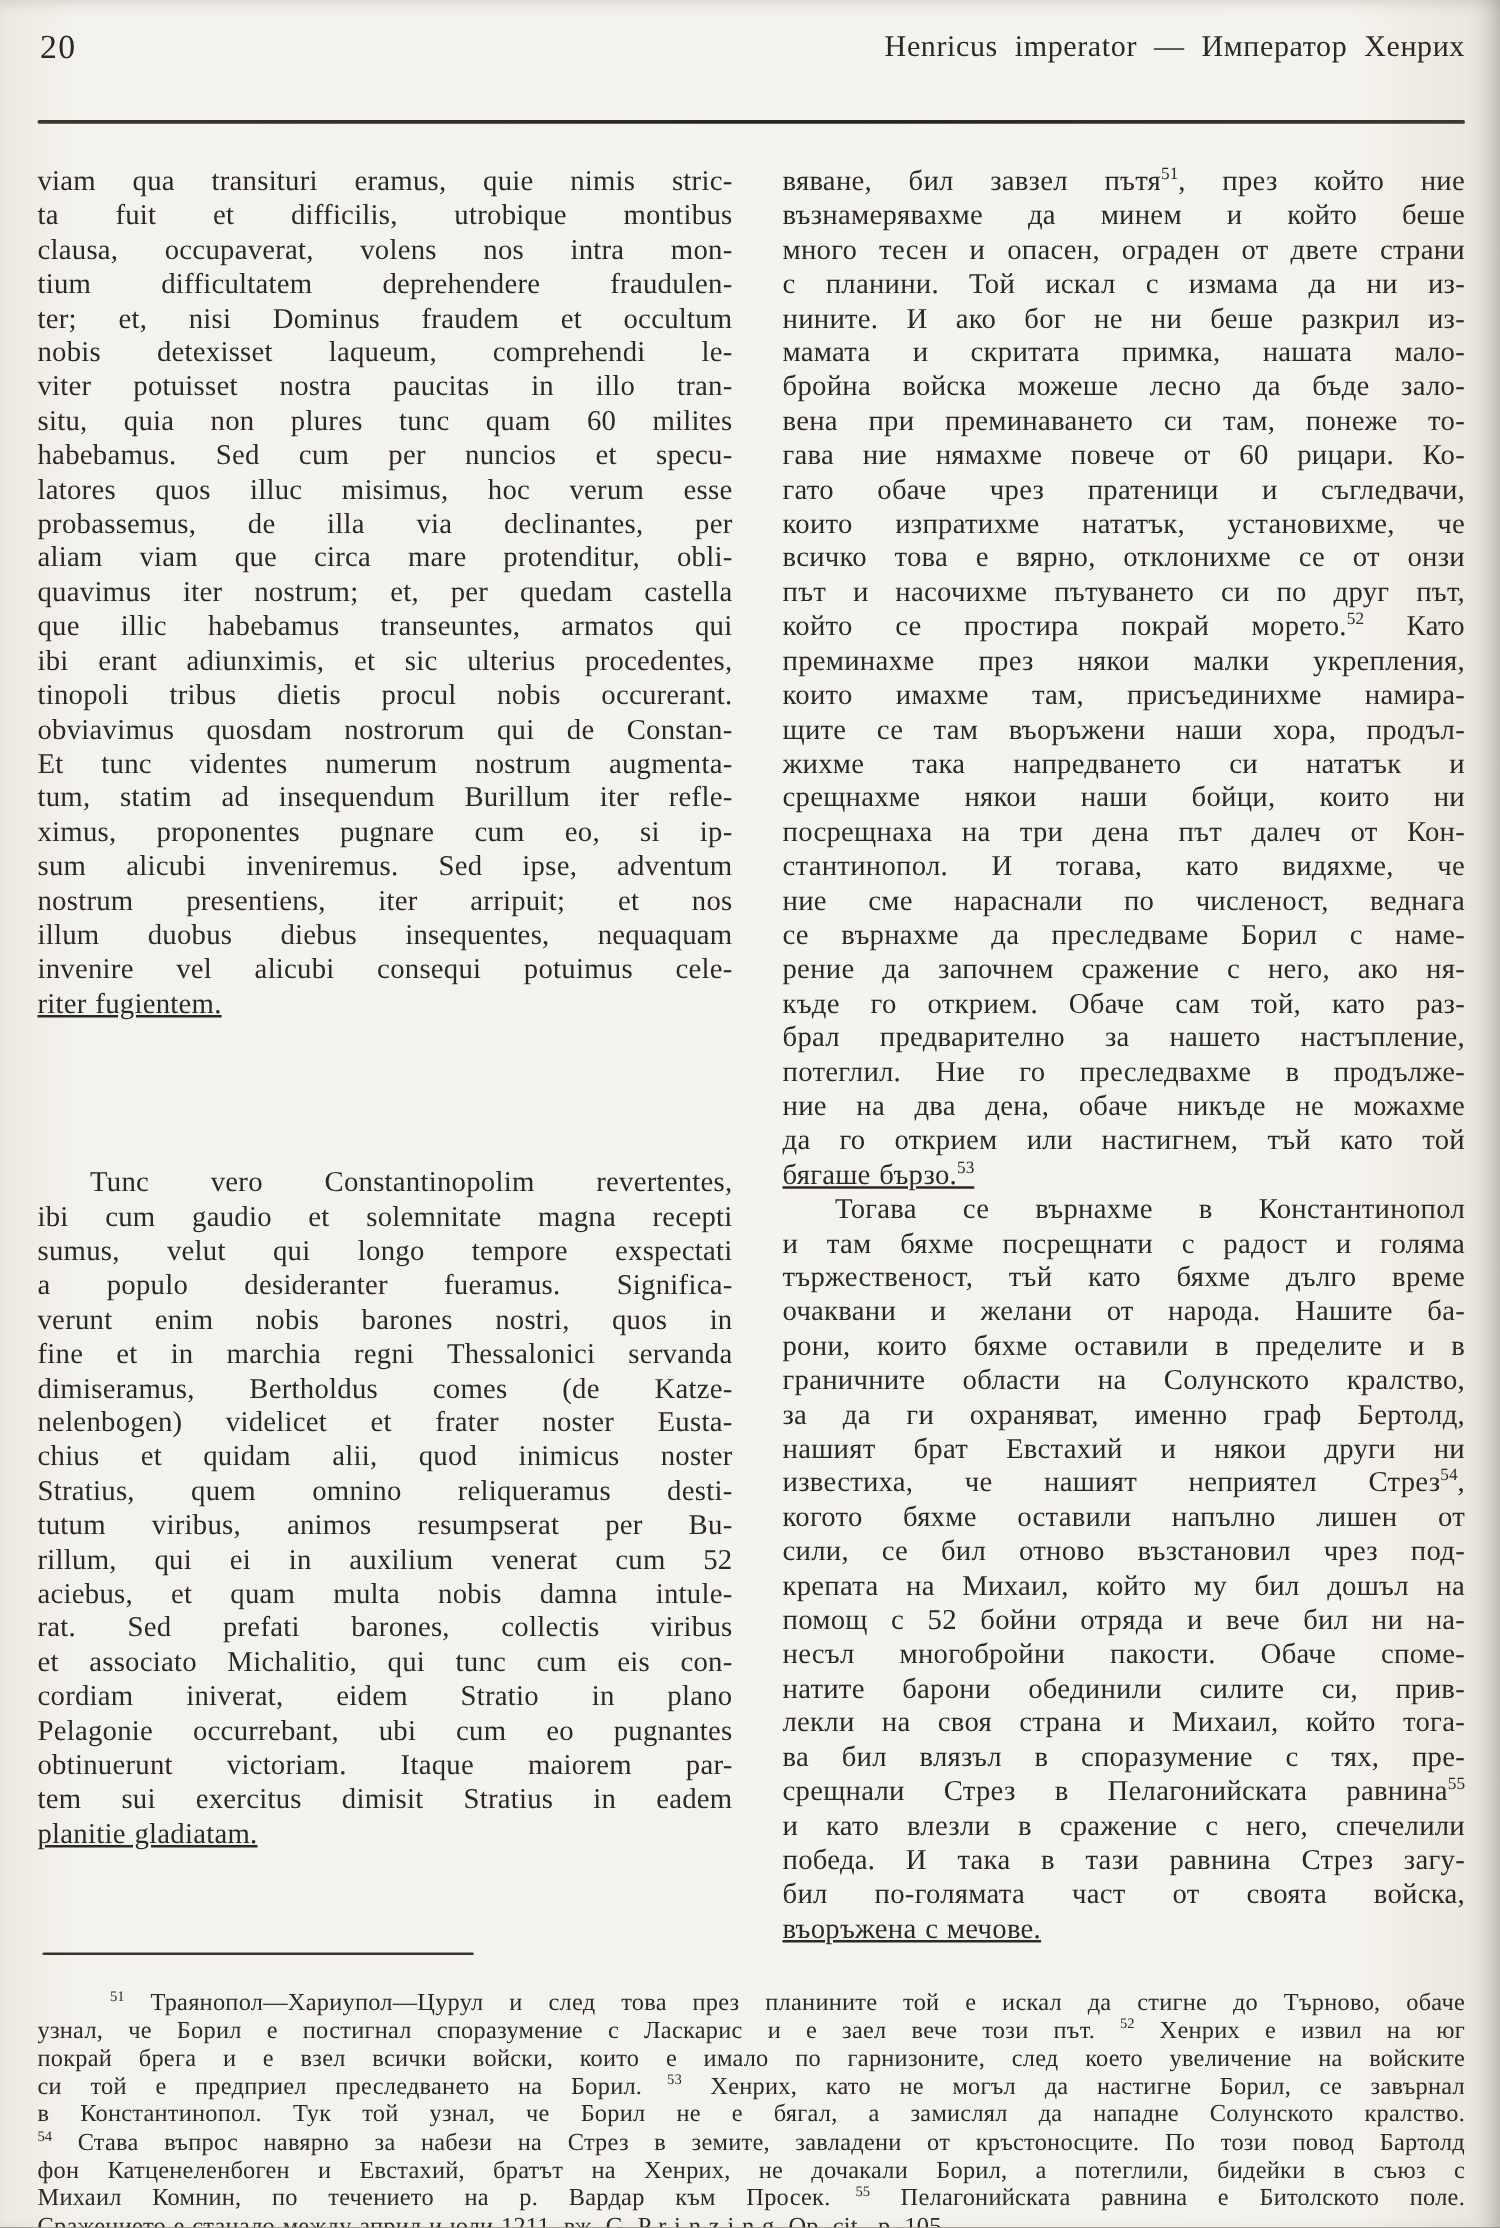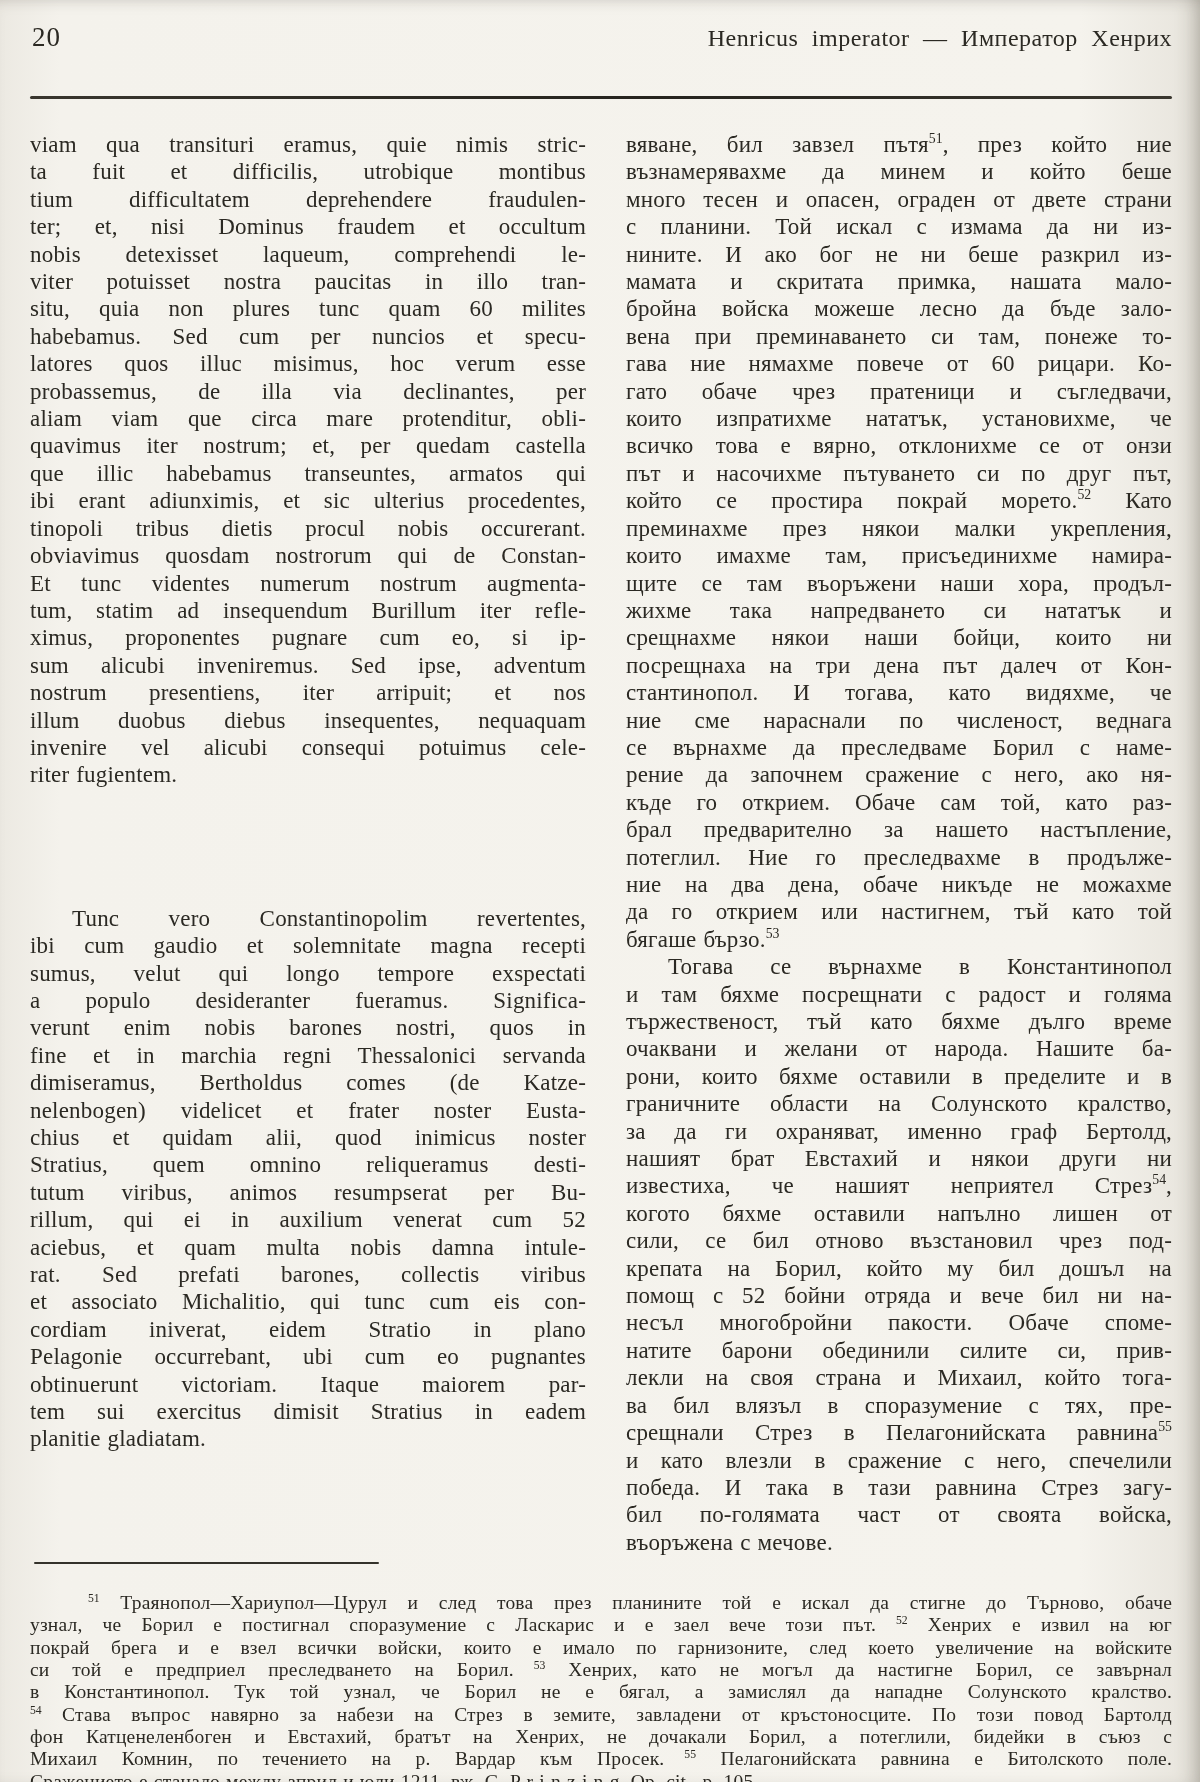--- a/index.html
+++ b/index.html
@@ -27,21 +27,21 @@
   .header-rule{
     margin-top:40px;height:3px;border:0;
     background:linear-gradient(90deg,#39362e,#26241e 55%,#3a372f);
     border-radius:2px;
   }
   .columns{display:flex;gap:40px;margin-top:32px;}
   .col{font-size:23px;line-height:27.4px;letter-spacing:0.2px;word-spacing:1px;}
   .col.latin{width:556px;}
   .col.bulg{width:546px;}
   .line{text-align:justify;text-align-last:justify;}
-  .line.last{text-align-last:left;}
+  .line.last{text-align-last:left;text-decoration:underline;}
   .line.indent{text-indent:42px;}
   .para.gap{margin-top:116px;}
   sup{font-size:60%;vertical-align:super;line-height:0;letter-spacing:0;}
   .footnote-separator{
     width:345px;height:2px;border:0;background:#34322b;
     margin:6px 0 0 4px;border-radius:1px;
   }
   .footnotes{
     margin-top:8px;
     font-size:19.5px;line-height:22.3px;letter-spacing:0.2px;word-spacing:1px;
@@ -57,20 +57,21 @@
     <div class="page-number">20</div>
     <div class="running-title">Henricus imperator — Император Хенрих</div>
   </div>
   <div class="header-rule"></div>
 
   <div class="columns">
     <div class="col latin">
         <div class="para">
           <div class="line">viam qua transituri eramus, quie nimis stric-</div>
           <div class="line">ta fuit et difficilis, utrobique montibus</div>
+          <div class="line">clausa, occupaverat, volens nos intra mon-</div>
           <div class="line">tium difficultatem deprehendere fraudulen-</div>
           <div class="line">ter; et, nisi Dominus fraudem et occultum</div>
           <div class="line">nobis detexisset laqueum, comprehendi le-</div>
           <div class="line">viter potuisset nostra paucitas in illo tran-</div>
           <div class="line">situ, quia non plures tunc quam 60 milites</div>
           <div class="line">habebamus. Sed cum per nuncios et specu-</div>
           <div class="line">latores quos illuc misimus, hoc verum esse</div>
           <div class="line">probassemus, de illa via declinantes, per</div>
           <div class="line">aliam viam que circa mare protenditur, obli-</div>
           <div class="line">quavimus iter nostrum; et, per quedam castella</div>
@@ -148,21 +149,21 @@
           <div class="line">и там бяхме посрещнати с радост и голяма</div>
           <div class="line">тържественост, тъй като бяхме дълго време</div>
           <div class="line">очаквани и желани от народа. Нашите ба-</div>
           <div class="line">рони, които бяхме оставили в пределите и в</div>
           <div class="line">граничните области на Солунското кралство,</div>
           <div class="line">за да ги охраняват, именно граф Бертолд,</div>
           <div class="line">нашият брат Евстахий и някои други ни</div>
           <div class="line">известиха, че нашият неприятел Стрез<sup>54</sup>,</div>
           <div class="line">когото бяхме оставили напълно лишен от</div>
           <div class="line">сили, се бил отново възстановил чрез под-</div>
-          <div class="line">крепата на Борил, който му бил дошъл на</div>
+          <div class="line">крепата на Михаил, който му бил дошъл на</div>
           <div class="line">помощ с 52 бойни отряда и вече бил ни на-</div>
           <div class="line">несъл многобройни пакости. Обаче споме-</div>
           <div class="line">натите барони обединили силите си, прив-</div>
           <div class="line">лекли на своя страна и Михаил, който тога-</div>
           <div class="line">ва бил влязъл в споразумение с тях, пре-</div>
           <div class="line">срещнали Стрез в Пелагонийската равнина<sup>55</sup></div>
           <div class="line">и като влезли в сражение с него, спечелили</div>
           <div class="line">победа. И така в тази равнина Стрез загу-</div>
           <div class="line">бил по-голямата част от своята войска,</div>
           <div class="line last">въоръжена с мечове.</div>

